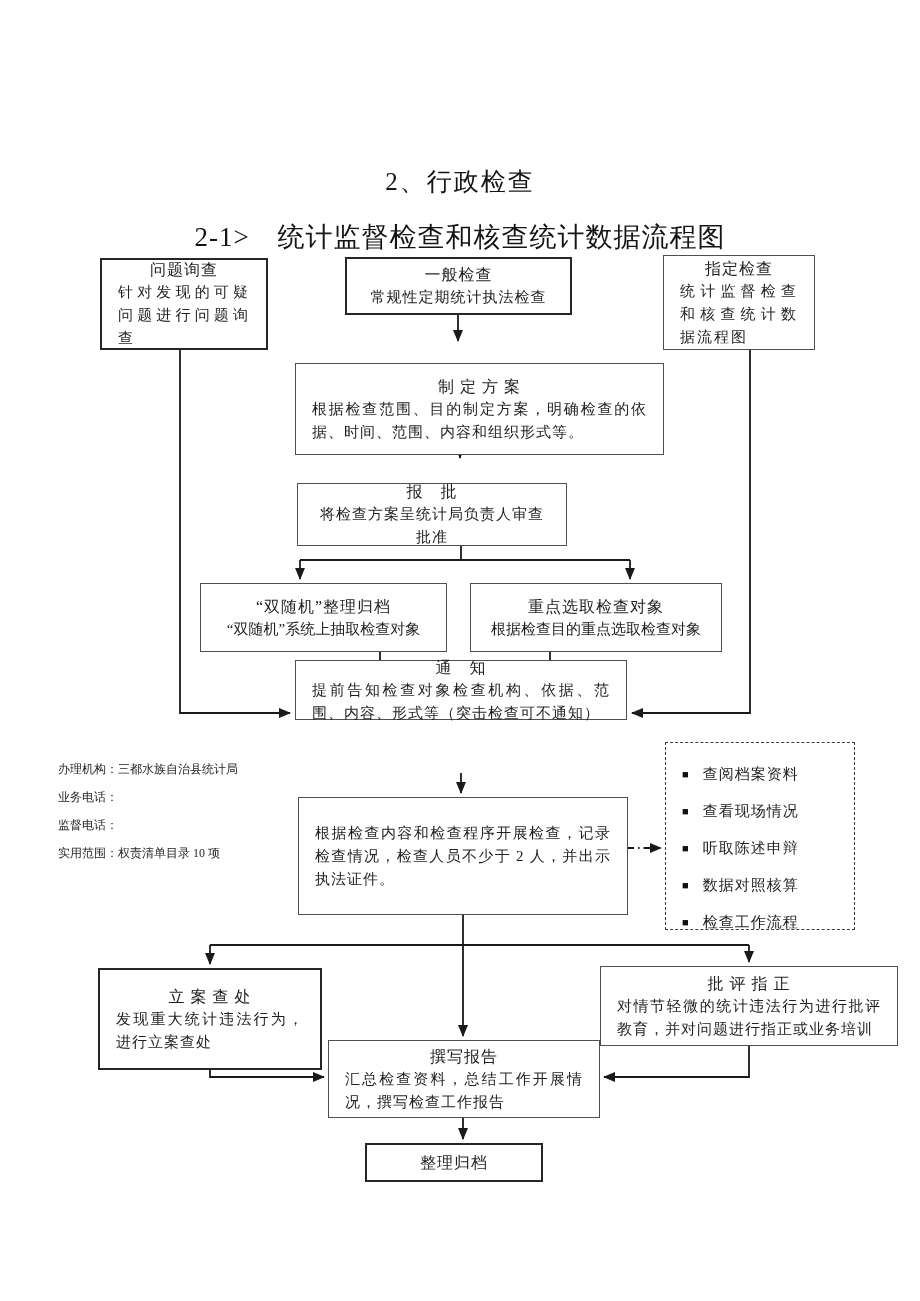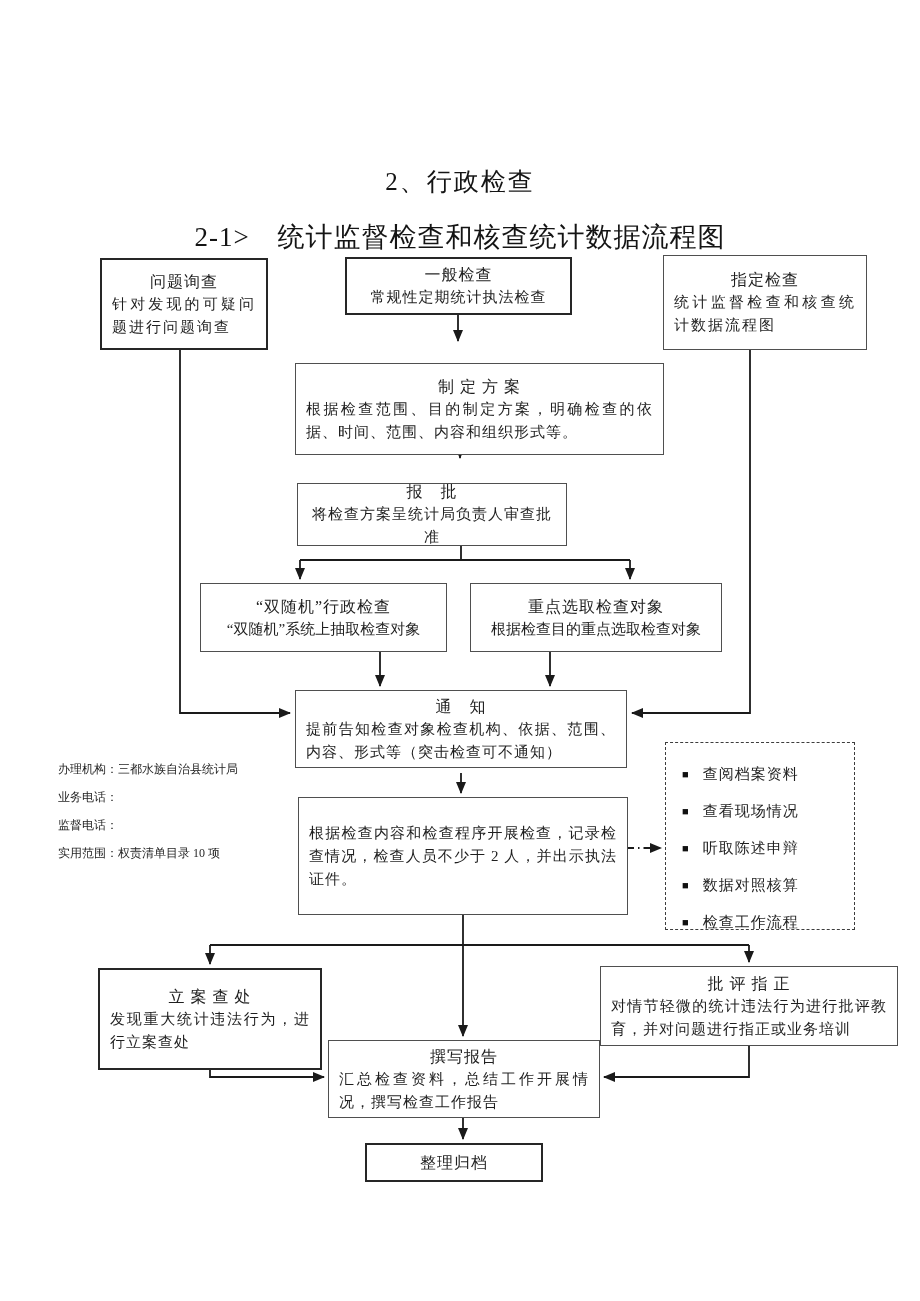--- a/index.html
+++ b/index.html
@@ -12,21 +12,21 @@
     font-size:25px;letter-spacing:2px;color:#141414;
   }
   .doc-subtitle{
     position:absolute;top:203px;left:0;width:920px;text-align:center;
     font-size:27px;letter-spacing:1px;color:#141414;margin-top:16px;
   }
   .flow-svg{position:absolute;left:0;top:0;width:920px;height:1301px;}
   .box{
     position:absolute;box-sizing:border-box;background:#fff;
     border:1.5px solid #4f4f4f;display:flex;flex-direction:column;
-    justify-content:center;padding:4px 10px;
+    justify-content:center;padding:4px 16px;
   }
   .bd-dark{border-width:2px;border-color:#262626;}
   .box-title{
     text-align:center;font-size:16px;line-height:23px;letter-spacing:1px;
     color:#1f1f1f;white-space:pre;
   }
   .box-body{
     font-size:15px;line-height:23px;letter-spacing:1px;color:#1f1f1f;
     text-align:justify;
   }
@@ -100,46 +100,46 @@
   <div class="box bd-dark ls-wide" style="left:100px;top:258px;width:168px;height:92px">
     <div class="box-title">问题询查</div>
     <div class="box-body">针对发现的可疑问题进行问题询查</div>
   </div>
 
   <div class="box bd-dark center-body" style="left:345px;top:257px;width:227px;height:58px">
     <div class="box-title">一般检查</div>
     <div class="box-body">常规性定期统计执法检查</div>
   </div>
 
-  <div class="box ls-wide" style="left:663px;top:255px;width:204px;height:95px">
+  <div class="box ls-wide" style="left:663px;top:255px;width:152px;height:95px">
     <div class="box-title">指定检查</div>
     <div class="box-body">统计监督检查和核查统计数据流程图</div>
   </div>
 
   <div class="box" style="left:295px;top:363px;width:369px;height:92px">
     <div class="box-title">制 定 方 案</div>
     <div class="box-body">根据检查范围、目的制定方案，明确检查的依据、时间、范围、内容和组织形式等。</div>
   </div>
 
   <div class="box center-body" style="left:297px;top:483px;width:270px;height:63px">
     <div class="box-title">报　批</div>
     <div class="box-body">将检查方案呈统计局负责人审查批准</div>
   </div>
 
   <div class="box center-body tight" style="left:200px;top:583px;width:247px;height:69px">
-    <div class="box-title">“双随机”行政检查</div>
+    <div class="box-title">“双随机”整理归档</div>
     <div class="box-body">“双随机”系统上抽取检查对象</div>
   </div>
 
   <div class="box center-body tight" style="left:470px;top:583px;width:252px;height:69px">
     <div class="box-title">重点选取检查对象</div>
     <div class="box-body">根据检查目的重点选取检查对象</div>
   </div>
 
-  <div class="box" style="left:295px;top:690px;width:332px;height:78px">
+  <div class="box" style="left:295px;top:660px;width:332px;height:60px">
     <div class="box-title">通　知</div>
     <div class="box-body">提前告知检查对象检查机构、依据、范围、内容、形式等（突击检查可不通知）</div>
   </div>
 
   <div class="info">
     <div>办理机构：三都水族自治县统计局</div>
     <div>业务电话：</div>
     <div>监督电话：</div>
     <div>实用范围：权责清单目录 10 项</div>
   </div>

